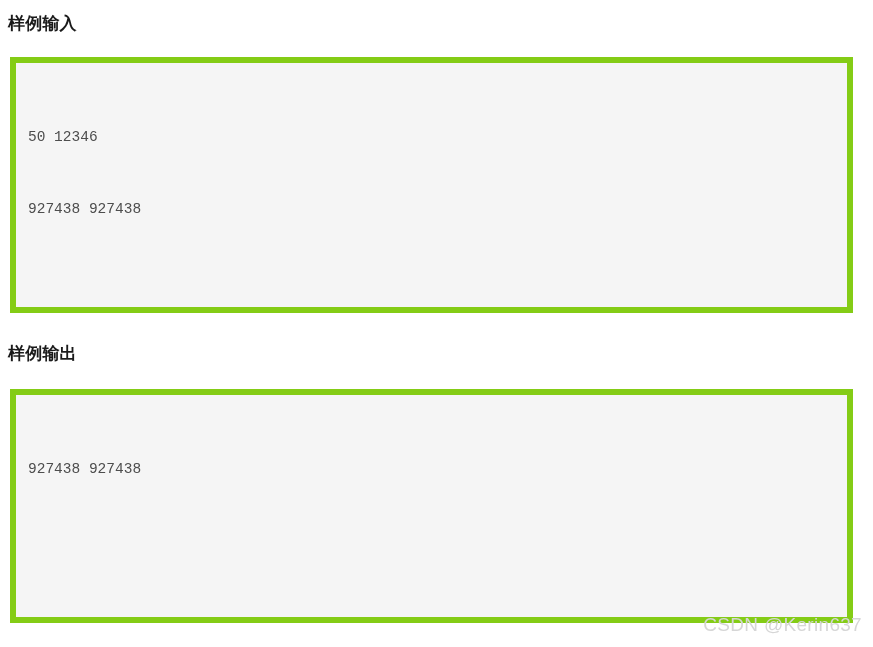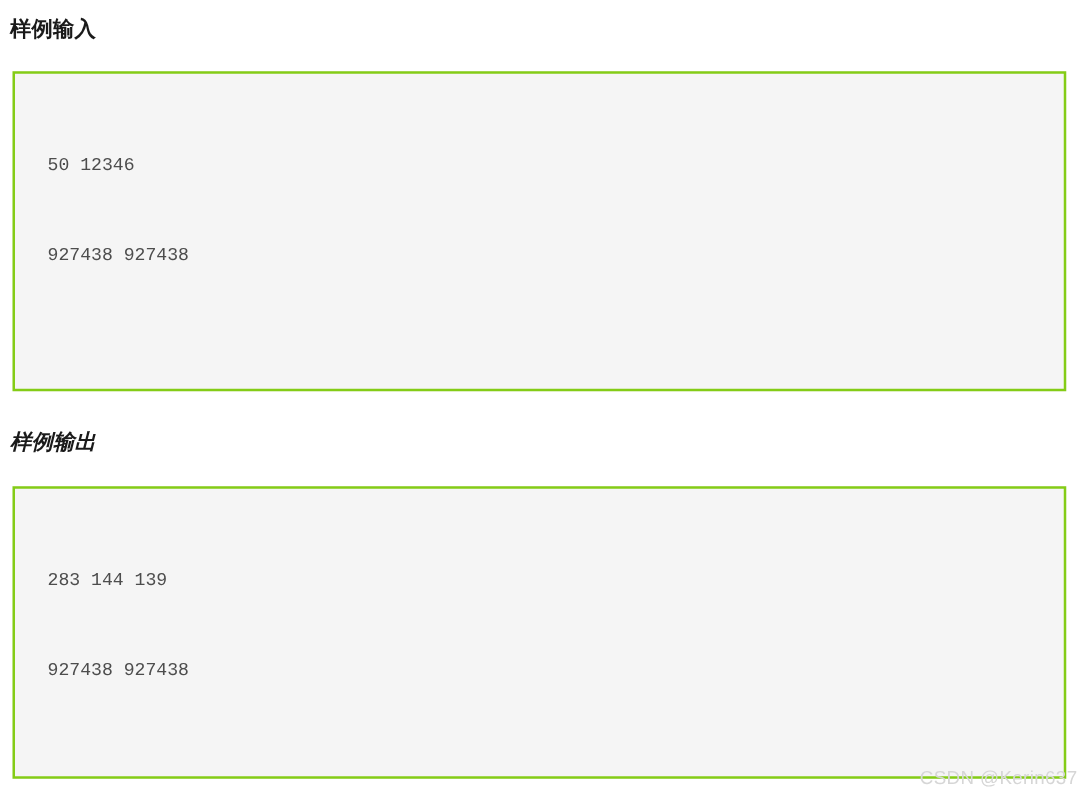--- a/index.html
+++ b/index.html
@@ -28,23 +28,23 @@
     font-weight: bold;
     color: #1a1a1a;
     letter-spacing: 0.2px;
     line-height: 1.2;
     margin: 0;
     padding: 0;
   }
 
   .code-block {
     background: #f5f5f5;
-    border: 2px solid #84cc16;
+    border: 6px solid #84cc16;
     box-sizing: border-box;
-    padding: 14px 12px 12px 26px;
+    padding: 14px 12px 12px 12px;
     font-family: "Liberation Mono", "DejaVu Sans Mono", monospace;
     font-size: 14.5px;
     line-height: 24px;
     color: #4d4d4d;
     white-space: pre;
     overflow: hidden;
   }
 
   .code-line {
     font-family: "Liberation Mono", "DejaVu Sans Mono", monospace;
@@ -65,36 +65,35 @@
     position: absolute;
     left: 10px;
     top: 57px;
     width: 843px;
     height: 256px;
   }
   #heading-output {
     position: absolute;
     left: 8px;
     top: 344px;
-    font-style: italic;
   }
   #block-output {
     position: absolute;
     left: 10px;
     top: 389px;
     width: 843px;
     height: 234px;
   }
 
   .watermark {
     position: absolute;
     right: 11px;
     top: 614px;
     font-family: "Liberation Sans", sans-serif;
-    font-size: 15px;
+    font-size: 19px;
     color: #d6d6d6;
     letter-spacing: 0.3px;
     white-space: nowrap;
     user-select: none;
   }
 </style>
 </head>
 <body>
 
 <div class="page">
@@ -109,21 +108,20 @@
     
     
     
     
     
   </div>
 
   <h2 class="section-heading" id="heading-output">样例输出</h2>
 
   <div class="code-block" id="block-output">
-    <div class="code-line">283 144 139</div>
     <div class="code-line">927438 927438</div>
     
     
     
     
     
     
   </div>
 
   <div class="watermark">CSDN @Kerin637</div>

